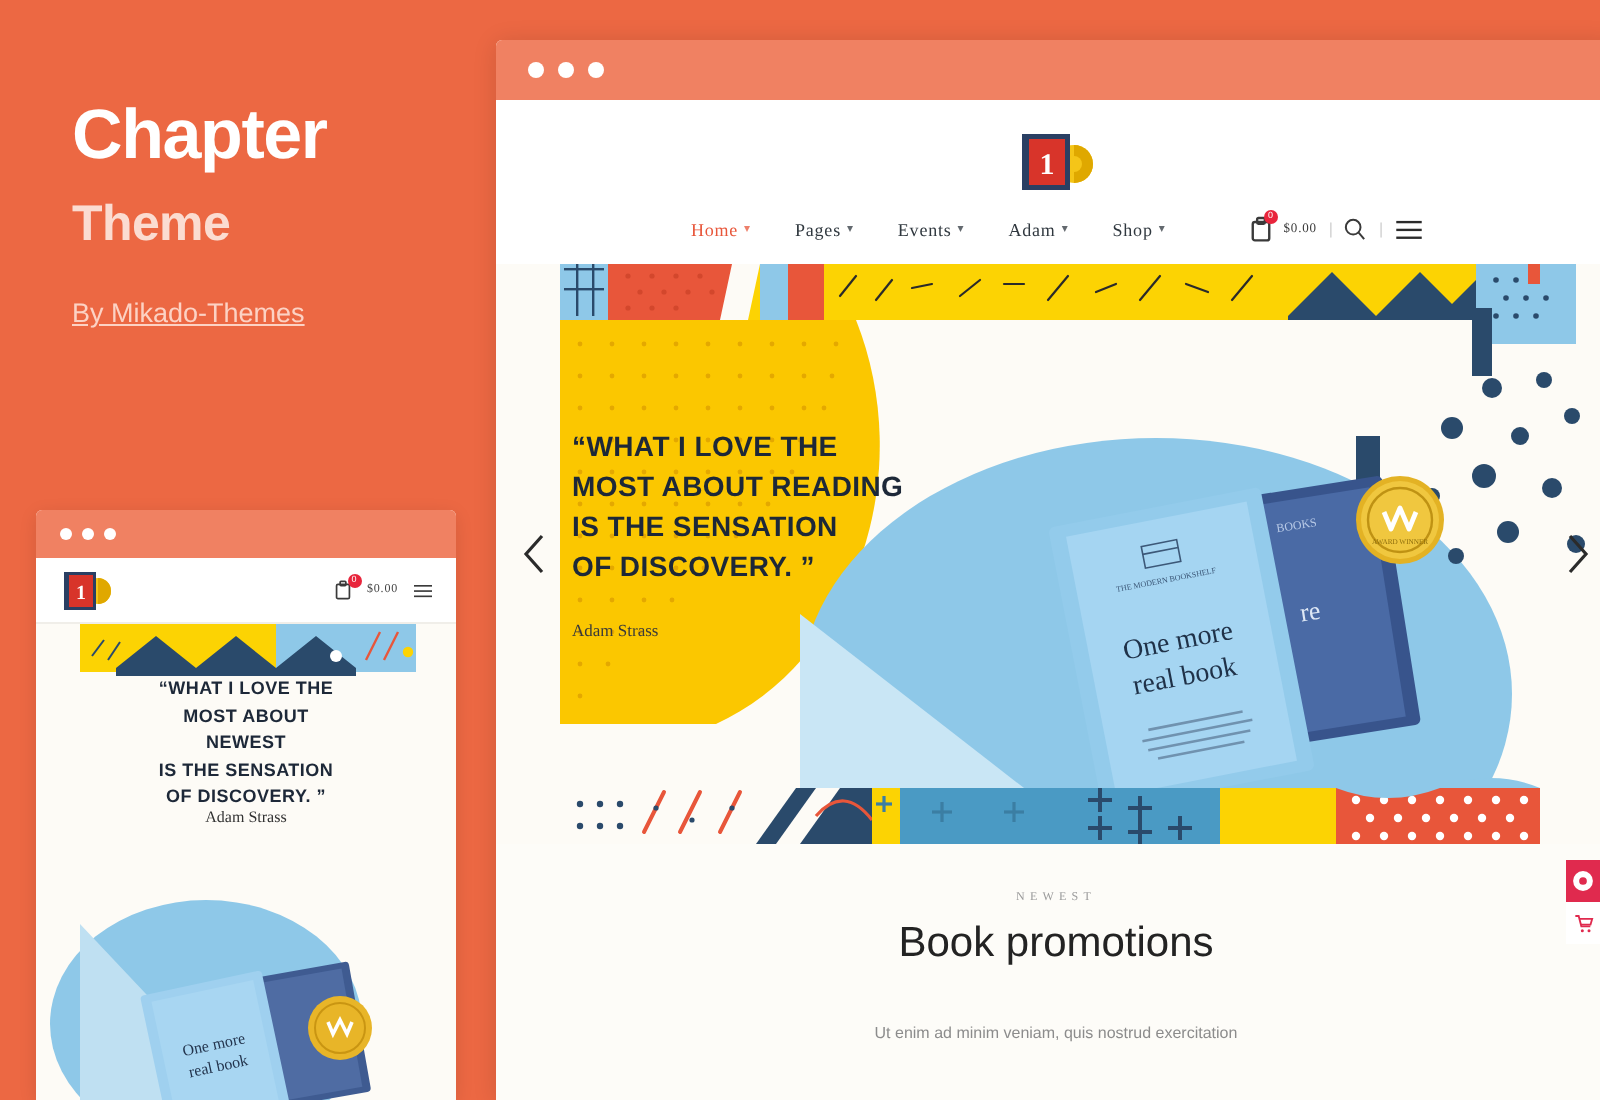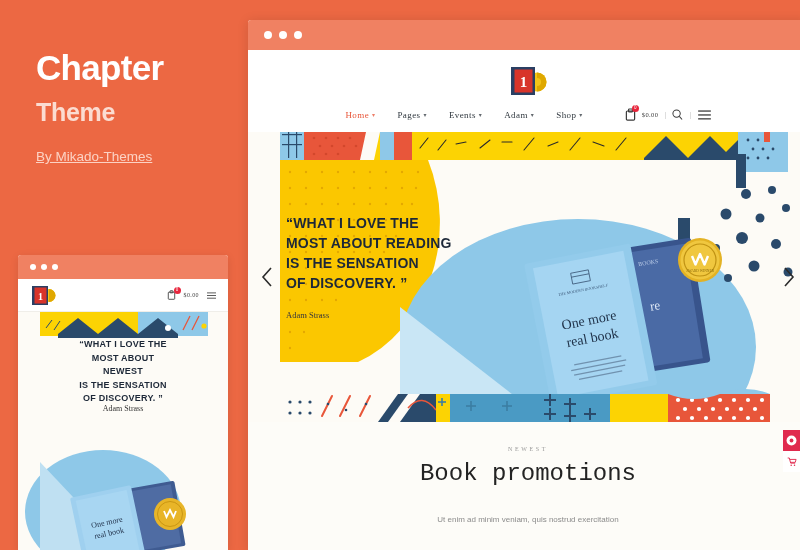--- a/index.html
+++ b/index.html
@@ -126,22 +126,22 @@
 
   
   .newest {
     text-align: center; padding: 24px 40px 0 40px; background: #fdfcf8;
   }
   .eyebrow {
     font-size: 6px; letter-spacing: 2.6px; color: #9a9a9a;
     font-family: "Liberation Serif", serif; text-transform: uppercase;
   }
   .newest-title {
-    font-family: Liberation Mono, monospace;
-    font-size: 24px; color: #232323; margin-top: 8px; font-weight: 400;
+    font-family: Liberation Sans, sans-serif;
+    font-size: 21px; color: #232323; margin-top: 8px; font-weight: 400;
   }
   .newest-desc {
     font-family: Liberation Sans, sans-serif;
     font-size: 8px; color: #8c8c8c; line-height: 1.75; margin-top: 26px;
   }
 
   
   .float-btns {
     position: absolute; right: 0; top: 430px; z-index: 40;
     display: flex; flex-direction: column;

